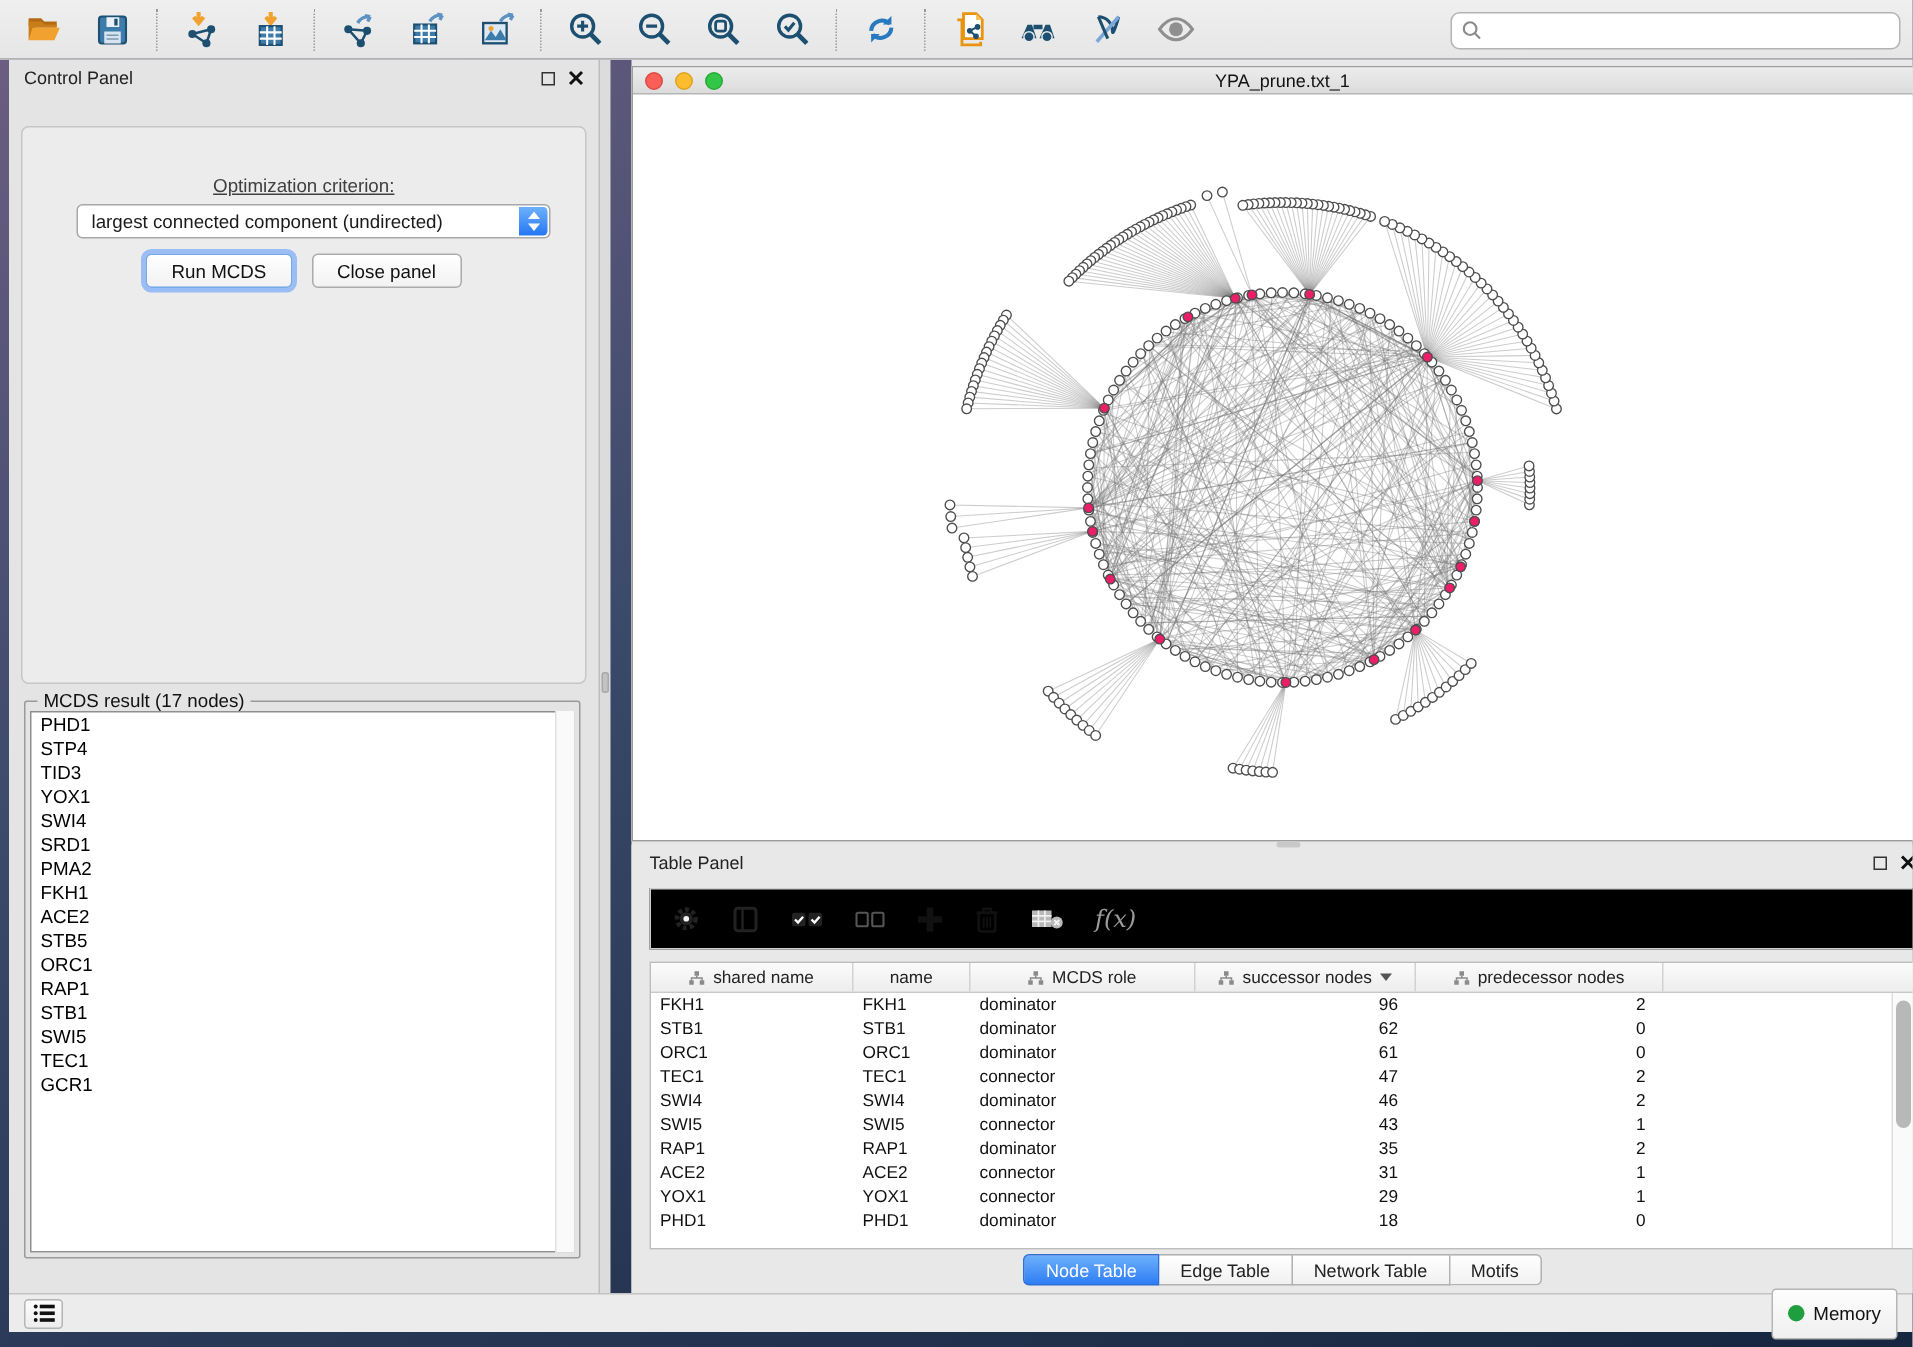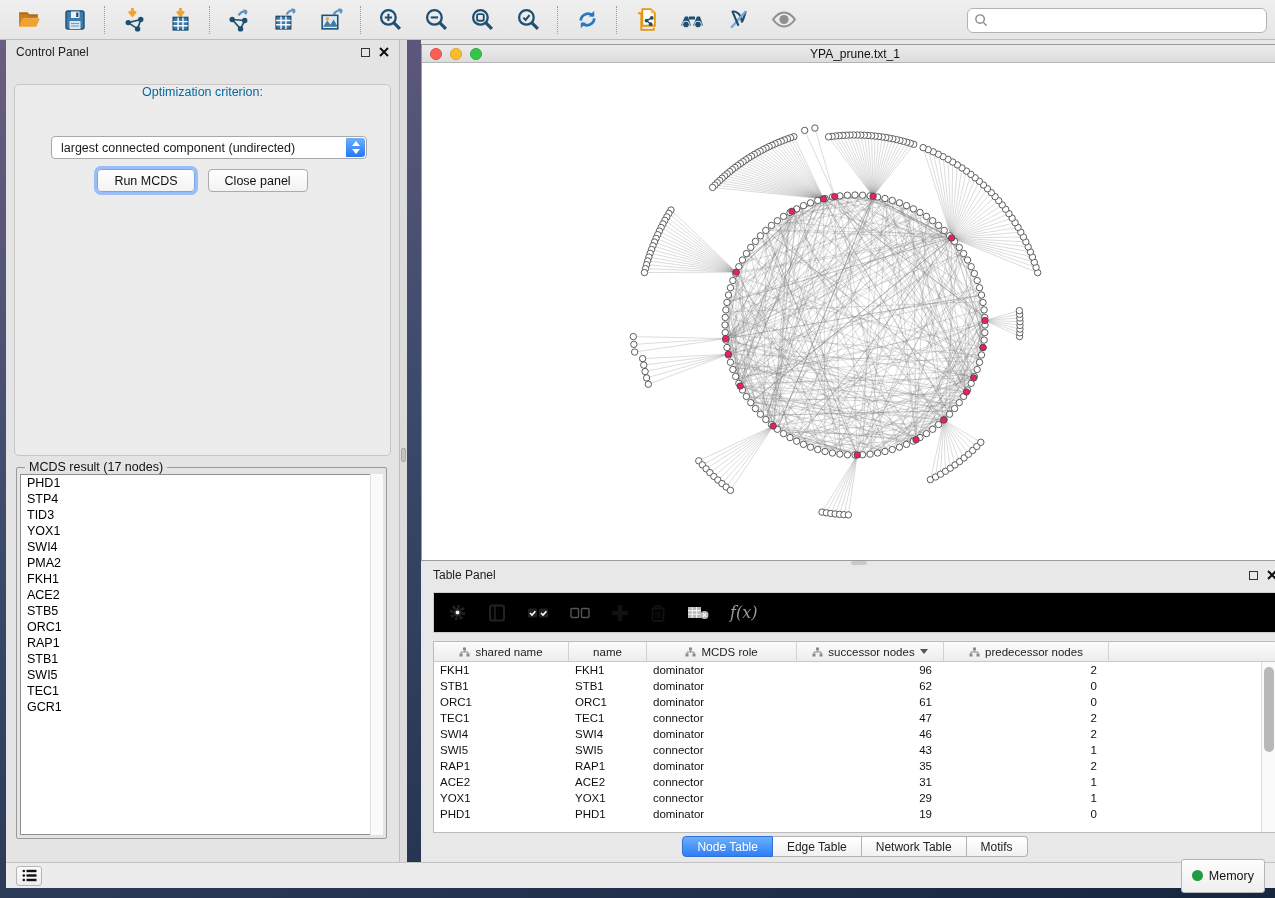--- a/index.html
+++ b/index.html
@@ -41,21 +41,21 @@
 
   .seg-row { position:absolute; left:0; right:0; top:34px; display:flex; justify-content:center; z-index:3; }
   .seg-btn { height:21px; padding:0 14px; background:linear-gradient(#ffffff,#f1f1f1);
     border:1px solid #b2b2b2; border-left:none; font-size:12px; display:flex; align-items:center; color:#222; }
   .seg-btn:first-child { border-left:1px solid #b2b2b2; border-radius:4px 0 0 4px; }
   .seg-btn:last-child { border-radius:0 4px 4px 0; }
   .seg-btn.selected { background:linear-gradient(#6cb0fb,#2e7df5); color:#fff; border-color:#2e6fd8; }
 
   .tab-content { position:absolute; left:8px; right:8px; top:44px; height:372px;
     background:#ececec; border:1px solid #c6c6c6; border-radius:5px; }
-  .opt-label { text-align:center; font-size:12.5px; color:#0369a1; }
+  .opt-label { text-align:center; margin-top:32px; font-size:12.5px; color:#404040;text-decoration:underline; }
   .dropdown { position:absolute; left:36px; top:51px; width:316px; height:23px; background:#fff;
     border:1px solid #a8a8a8; border-radius:4px; display:flex; align-items:center;
     padding:0 26px 0 9px; font-size:12.5px; }
   .dd-stepper { position:absolute; right:1px; top:1px; bottom:1px; width:19px;
     background:linear-gradient(#6db1fc,#2577f3); border-radius:0 3px 3px 0;
     display:flex; flex-direction:column; align-items:center; justify-content:center; gap:3px; }
   .tri-up { width:0;height:0;border-left:4px solid transparent;border-right:4px solid transparent;border-bottom:5px solid #fff; }
   .tri-dn { width:0;height:0;border-left:4px solid transparent;border-right:4px solid transparent;border-top:5px solid #fff; }
   .btn-row { position:absolute; left:0; right:0; top:84px; display:flex; justify-content:center; gap:13px; }
   .push-btn { height:23px; padding:0 16px; background:linear-gradient(#ffffff,#f2f2f2);
@@ -311,20 +311,21 @@
   </div>
 
   <div class="result-group">
     <span class="result-legend">MCDS result (17 nodes)</span>
     <div class="result-list">
         <div class="list-item">PHD1</div>
         <div class="list-item">STP4</div>
         <div class="list-item">TID3</div>
         <div class="list-item">YOX1</div>
         <div class="list-item">SWI4</div>
+        <div class="list-item">SRD1</div>
         <div class="list-item">PMA2</div>
         <div class="list-item">FKH1</div>
         <div class="list-item">ACE2</div>
         <div class="list-item">STB5</div>
         <div class="list-item">ORC1</div>
         <div class="list-item">RAP1</div>
         <div class="list-item">STB1</div>
         <div class="list-item">SWI5</div>
         <div class="list-item">TEC1</div>
         <div class="list-item">GCR1</div>
@@ -1336,21 +1337,21 @@
             <div class="td left" style="width: 135px;">YOX1</div>
             <div class="td left" style="width: 78px;">YOX1</div>
             <div class="td left" style="width: 150px;">connector</div>
             <div class="td right" style="width: 147px;">29</div>
             <div class="td right" style="width: 165px;">1</div>
           </div>
           <div class="tr">
             <div class="td left" style="width: 135px;">PHD1</div>
             <div class="td left" style="width: 78px;">PHD1</div>
             <div class="td left" style="width: 150px;">dominator</div>
-            <div class="td right" style="width: 147px;">19</div>
+            <div class="td right" style="width: 147px;">18</div>
             <div class="td right" style="width: 165px;">0</div>
           </div>
         </div>
       <div class="vscroll">
           <div class="vthumb"></div>
         </div>
     </div>
 
     <div class="tp-tabs seg-row" style="position:absolute; top:auto;">
         <div class="seg-btn selected">Node Table</div>

